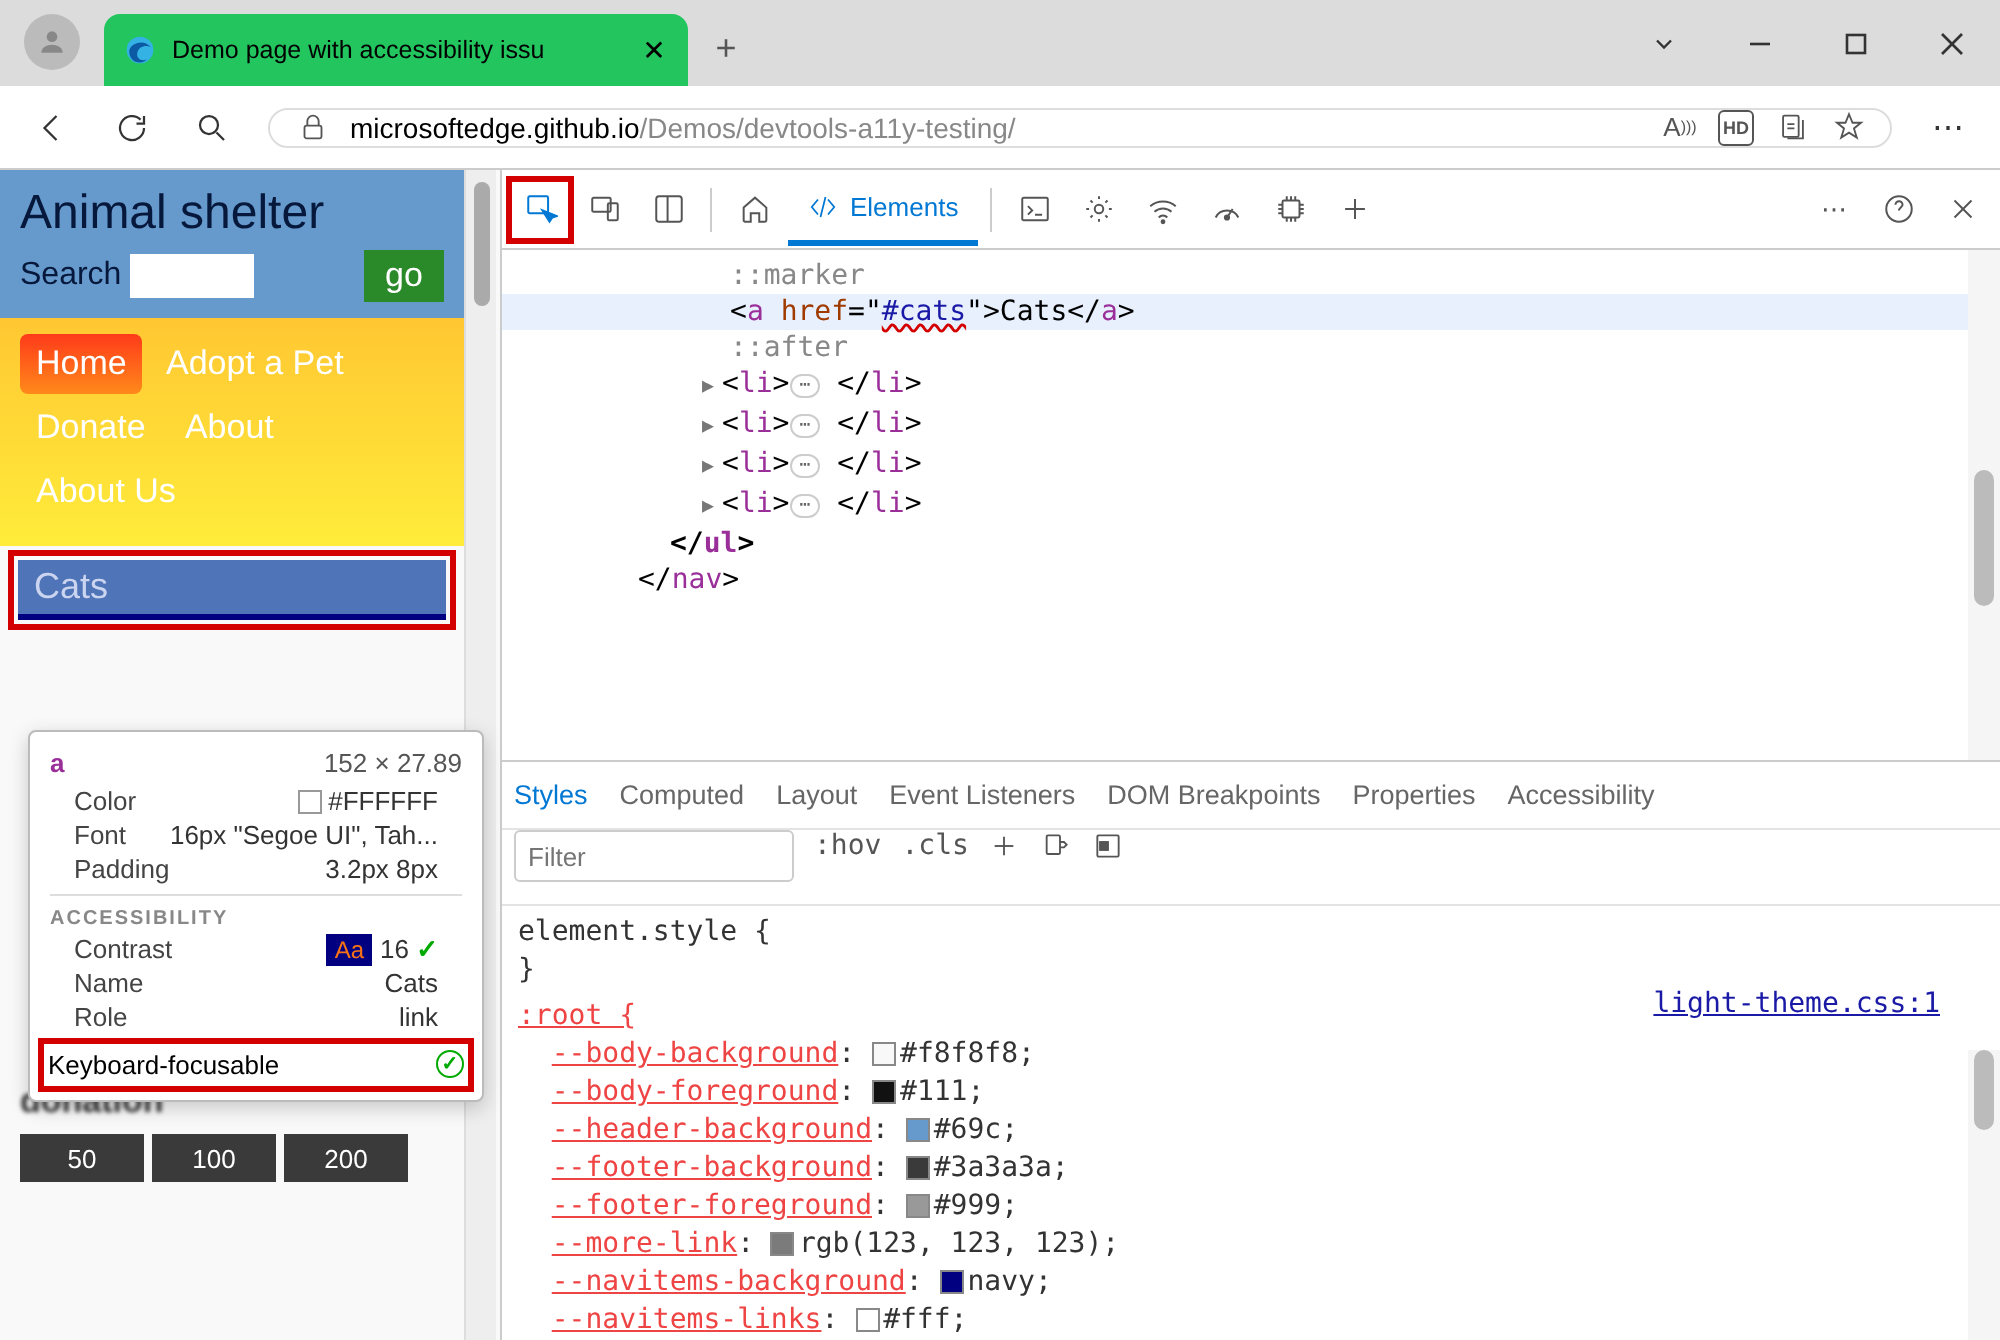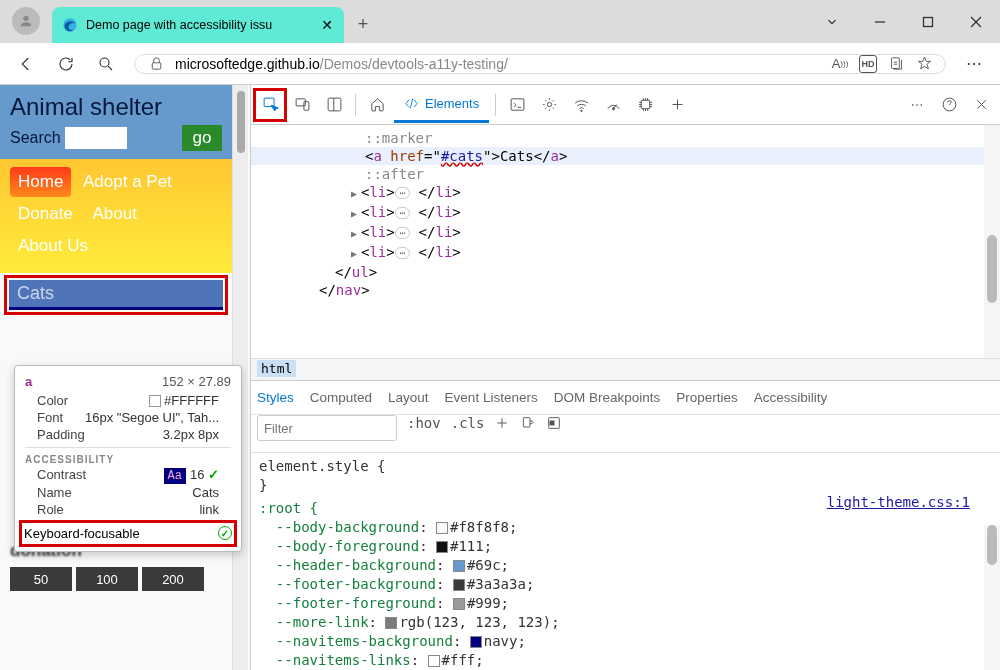--- a/index.html
+++ b/index.html
@@ -2,21 +2,21 @@
 <html><head>
 <meta charset="utf-8">
 <style>
 * { box-sizing: border-box; margin: 0; padding: 0; }
 body { font-family: "Segoe UI", Tahoma, sans-serif; font-size: 13px; background: #e8e8e8; width: 1000px; height: 670px; overflow: hidden; position: relative; color: #000; }
 
 
 .titlebar { height: 43px; background: #dcdcdc; display: flex; align-items: flex-end; padding-left: 8px; }
 .profile-icon { width: 28px; height: 28px; background: #bbb; border-radius: 50%; margin: 0 12px 8px 4px; display: flex; align-items: center; justify-content: center; }
 .profile-icon svg { width: 16px; height: 16px; fill: #888; }
-.tab { background: #5eead4; height: 36px; width: 292px; border-radius: 8px 8px 0 0; display: flex; align-items: center; padding: 0 10px; gap: 8px; position: relative; }
+.tab { background: #22c55e; height: 36px; width: 292px; border-radius: 8px 8px 0 0; display: flex; align-items: center; padding: 0 10px; gap: 8px; position: relative; }
 .tab-favicon { width: 16px; height: 16px; }
 .tab-title { flex: 1; font-size: 12.5px; white-space: nowrap; overflow: hidden; }
 .tab-close { width: 14px; height: 14px; font-size: 14px; line-height: 14px; text-align: center; }
 .newtab { width: 30px; height: 30px; display: flex; align-items: center; justify-content: center; font-size: 18px; color: #555; margin-left: 4px; margin-bottom: 4px; }
 .win-controls { margin-left: auto; display: flex; height: 43px; }
 .win-btn { width: 48px; height: 43px; display: flex; align-items: center; justify-content: center; font-size: 14px; color: #333; }
 
 .addrbar { height: 42px; background: #fff; display: flex; align-items: center; padding: 0 8px; border-bottom: 1px solid #ccc; gap: 4px; }
 .nav-btn { width: 36px; height: 36px; display: flex; align-items: center; justify-content: center; border-radius: 4px; font-size: 16px; color: #333; }
 .nav-btn svg { width: 18px; height: 18px; stroke: #333; fill: none; stroke-width: 1.5; }
@@ -53,21 +53,21 @@
 
 
 .inspect-tip { position: absolute; left: 14px; top: 365px; width: 228px; background: #fff; border: 1px solid #bbb; border-radius: 4px; box-shadow: 0 3px 10px rgba(0,0,0,0.2); font-size: 13px; padding: 8px 10px; z-index: 20; }
 .tip-head { display: flex; justify-content: space-between; margin-bottom: 4px; }
 .tip-tag { color: #9a2f9a; font-weight: bold; }
 .tip-dim { color: #555; }
 .tip-row { display: flex; justify-content: space-between; margin: 2px 12px; color: #444; }
 .tip-row .v { color: #333; }
 .tip-sec { font-size: 10px; letter-spacing: 1px; color: #888; border-top: 1px solid #ddd; padding-top: 6px; margin-top: 5px; font-weight: 600; }
 .swatch { display: inline-block; width: 12px; height: 12px; border: 1px solid #999; vertical-align: -2px; margin-right: 3px; }
-.aa-badge { background: #000080; color: #f9a8d4; padding: 1px 4px; font-size: 12px; margin-right: 4px; font-family: Liberation Mono, monospace; }
+.aa-badge { background: #000080; color: #f97316; padding: 1px 4px; font-size: 12px; margin-right: 4px; }
 .check-ico { color: #0a0; font-weight: bold; }
 .kf-row { border: 3px solid #d40000; padding: 3px 2px; margin: 3px -6px -4px -6px; display: flex; justify-content: space-between; }
 
 
 .devtools { flex: 1; background: #fff; display: flex; flex-direction: column; border-left: 1px solid #ccc; }
 .dt-tabs { height: 40px; border-bottom: 1px solid #ccc; display: flex; align-items: center; padding: 0 4px; gap: 2px; }
 .dt-tab-ico { width: 30px; height: 30px; display: flex; align-items: center; justify-content: center; color: #555; border-radius: 3px; position: relative; }
 .dt-tab-ico svg { width: 17px; height: 17px; stroke: #555; fill: none; stroke-width: 1.4; }
 .dt-tab-ico.active svg { stroke: #0078d4; }
 .dt-inspect-hl { position: absolute; border: 3px solid #d40000; left: -2px; top: -2px; right: -2px; bottom: -2px; }
@@ -77,21 +77,21 @@
 .dt-tab-txt.active svg { stroke: #0078d4; }
 .dt-spacer { flex: 1; }
 .dt-sep { width: 1px; height: 22px; background: #ccc; margin: 0 4px; }
 
 
 .dt-main { flex: 1; position: relative; display: flex; overflow: hidden; }
 .dt-tree { flex: 1; font-family: Consolas, monospace; font-size: 14px; padding: 4px 0; overflow: hidden; white-space: nowrap; }
 .dt-tree .l { padding: 0 4px; line-height: 18px; }
 .pl1 { padding-left: 100px !important; }
 .pl2 { padding-left: 114px !important; }
-.pl3 { padding-left: 84px !important; }
+.pl3 { padding-left: 84px !important; font-weight: bold; }
 .pl4 { padding-left: 68px !important; }
 .dt-tree .sel { background: #e8f0fe; }
 .t-tag { color: #9a2f9a; }
 .t-attr { color: #a03b00; }
 .t-pseudo { color: #888; }
 .t-link { color: #1a1aa6; text-decoration: underline wavy #d40000; }
 .expander { display: inline-block; width: 10px; color: #777; font-size: 10px; }
 .ellips { border: 1px solid #ccc; border-radius: 6px; font-size: 9px; padding: 0 4px; color: #666; vertical-align: 1px; }
 .dt-scroll { width: 16px; background: #f5f5f5; position: relative; }
 .dt-thumb { position: absolute; top: 110px; left: 3px; width: 10px; height: 68px; background: #bbb; border-radius: 5px; }
@@ -104,21 +104,21 @@
 .styles-pane { border-top: 1px solid #ccc; display: flex; flex-direction: column; height: 290px; }
 .styles-tabs { height: 34px; display: flex; align-items: center; padding: 0 6px; gap: 16px; border-bottom: 1px solid #e3e3e3; font-size: 13.5px; }
 .styles-tabs span { color: #666; }
 .styles-tabs span.active { color: #0078d4; }
 .styles-tools { height: 38px; display: flex; padding: 0 6px; gap: 10px; border-bottom: 1px solid #e3e3e3; font-family: Consolas, monospace; font-size: 14px; }
 .filter-input { width: 140px; height: 26px; border: 1px solid #ccc; border-radius: 3px; padding: 0 6px; font-size: 13px; color: #888; }
 .st-ico { color: #555; }
 .st-ico svg { width: 16px; height: 16px; stroke: #555; fill: none; stroke-width: 1.4; }
 .styles-body { flex: 1; font-family: Consolas, monospace; font-size: 14px; padding: 4px 8px; line-height: 19px; color: #333; position: relative; overflow: hidden; }
 .css-link { position: absolute; right: 30px; top: 40px; color: #1a1aa6; text-decoration: underline; font-size: 14px; }
-.css-prop { color: #15803d; }
+.css-prop { color: #ef4444; text-decoration: underline; }
 .css-val { color: #333; }
 .css-sw { display: inline-block; width: 12px; height: 12px; border: 1px solid #888; vertical-align: -2px; margin-right: 2px; }
 .styles-scroll { position: absolute; right: 0; top: 72px; bottom: 0; width: 16px; background: #f5f5f5; }
 .styles-thumb { position: absolute; top: 0; left: 3px; width: 10px; height: 40px; background: #bbb; border-radius: 5px; }
 </style>
 </head>
 <body>
 
 <div class="titlebar">
   <div class="profile-icon">
@@ -344,21 +344,20 @@
         <div class="l pl1"><span class="expander">▶</span>&lt;<span class="t-tag">li</span>&gt;<span class="ellips">⋯</span> &lt;/<span class="t-tag">li</span>&gt;</div>
         <div class="l pl1"><span class="expander">▶</span>&lt;<span class="t-tag">li</span>&gt;<span class="ellips">⋯</span> &lt;/<span class="t-tag">li</span>&gt;</div>
         <div class="l pl3">&lt;/<span class="t-tag">ul</span>&gt;</div>
         <div class="l pl4">&lt;/<span class="t-tag">nav</span>&gt;</div>
       </div>
       <div class="dt-scroll">
           <div class="dt-thumb"></div>
         </div>
     </div>
 
-    <div class="dt-crumb"><span>html</span></div>
 
     <div class="styles-pane">
       <div class="styles-tabs">
         <span class="active">Styles</span>
         <span>Computed</span>
         <span>Layout</span>
         <span>Event Listeners</span>
         <span>DOM Breakpoints</span>
         <span>Properties</span>
         <span>Accessibility</span>

